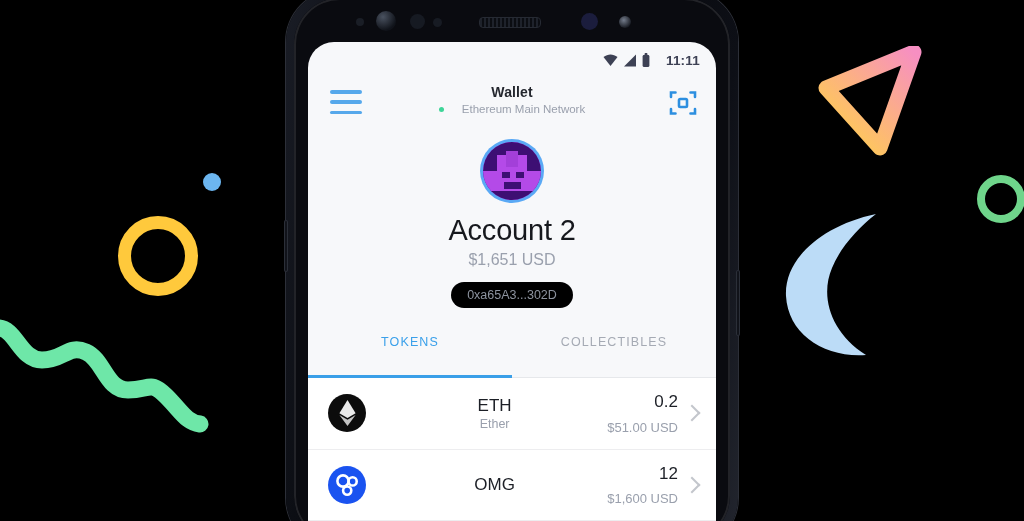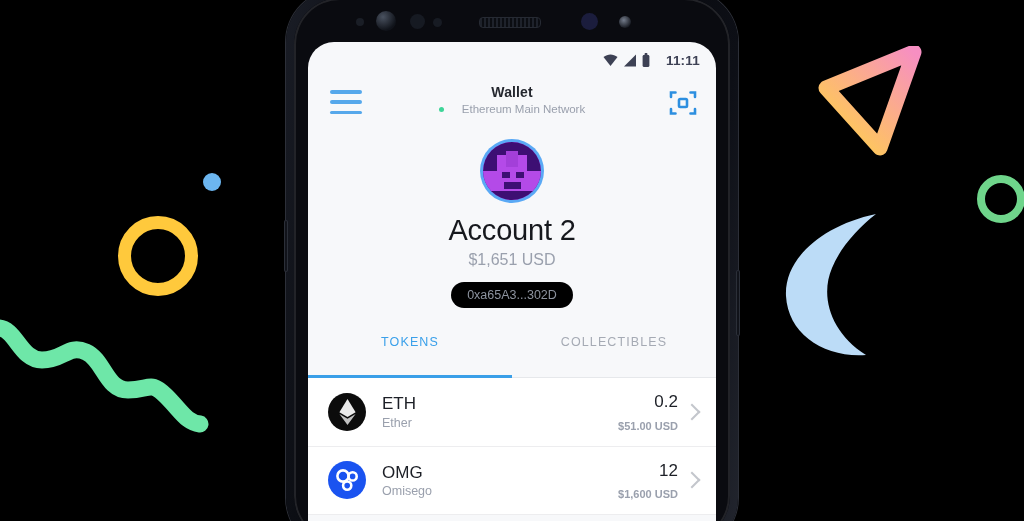--- a/index.html
+++ b/index.html
@@ -80,26 +80,26 @@
   .tab{flex:1;text-align:center;padding:11px 0 28px;font-size:12.5px;
     letter-spacing:1.1px;color:#a5aab4;cursor:pointer;}
   .tab.active{color:#3aa0ea;}
   .tab-underline{position:absolute;left:0;bottom:-1px;width:50%;height:3px;background:#3a9fe8;}
 
   .tokenlist{background:#fff;}
   .token{display:flex;align-items:center;padding:14px 14px 14px 20px;
     border-bottom:1px solid #ededef;cursor:pointer;}
   .tk-icon{width:38px;height:38px;border-radius:50%;flex:0 0 38px;
     display:flex;align-items:center;justify-content:center;}
-  .tk-mid{margin-left:16px;flex:1;}
+  .tk-mid{margin-left:16px;flex:1;text-align:center;}
   .tk-sym{font-size:17px;color:#1c1f26;font-weight:400;line-height:1.15;}
   .tk-name{font-size:12.5px;color:#9aa0ad;margin-top:2px;}
   .tk-right{text-align:right;margin-right:8px;}
   .tk-amt{font-size:17px;color:#1c1f26;line-height:1.15;}
-  .tk-fiat{font-size:11px;color:#9aa0ad;margin-top:8px;font-weight:bold;}
+  .tk-fiat{font-size:13px;color:#9aa0ad;margin-top:8px;}
   .chev{width:10px;height:10px;border-right:2px solid #c3c6cc;border-top:2px solid #c3c6cc;
     transform:rotate(45deg);margin-right:4px;}
 </style>
 </head>
 <body>
 
 <div class="stage">
 
   <div class="deco dot-blue"></div>
   <div class="deco ring-yellow"></div>
@@ -246,21 +246,20 @@
           <div class="token">
             <div class="tk-icon" style="background:#1a53f0;">
               <svg width="24" height="24" viewBox="0 0 24 24">
                 <circle cx="8" cy="8" r="5.6" fill="none" stroke="#fff" stroke-width="2.6"></circle>
                 <circle cx="17.6" cy="8.4" r="4.1" fill="none" stroke="#fff" stroke-width="2.6"></circle>
                 <circle cx="12.2" cy="17.6" r="4.1" fill="none" stroke="#fff" stroke-width="2.6"></circle>
               </svg>
             </div>
             <div class="tk-mid">
               <div class="tk-sym">OMG</div>
-              <div class="tk-name">Omisego</div>
             </div>
             <div class="tk-right">
               <div class="tk-amt">12</div>
               <div class="tk-fiat">$1,600 USD</div>
             </div>
             <div class="chev"></div>
           </div>
 
         </div>
 

